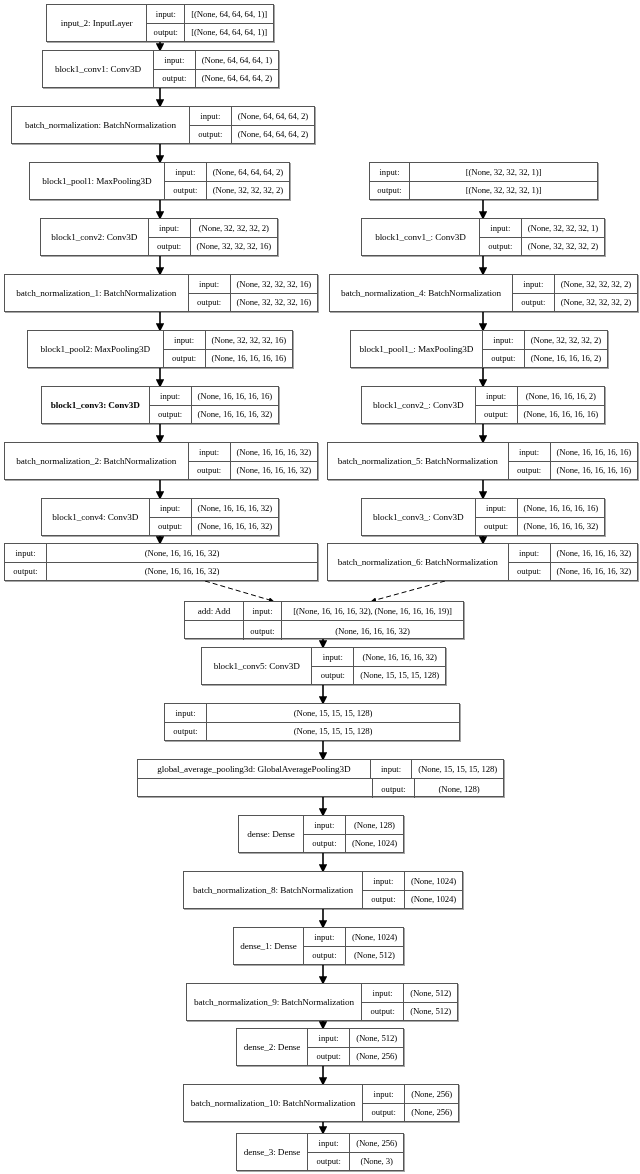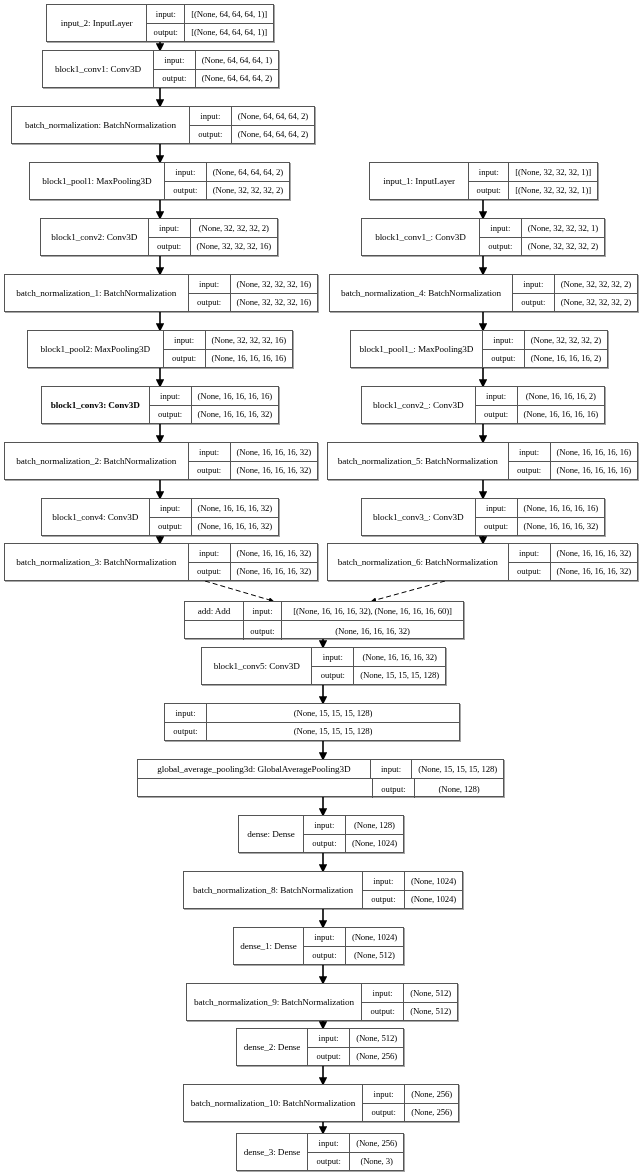--- a/index.html
+++ b/index.html
@@ -253,34 +253,32 @@
             <div class="io-label" style="width: 42px;">input:</div>
             <div class="io-val">(None, 16, 16, 16, 32)</div>
           </div>
           <div class="io-row">
             <div class="io-label" style="width: 42px;">output:</div>
             <div class="io-val">(None, 16, 16, 16, 32)</div>
           </div>
         </div>
       </div>
       <div class="node" style="left: 4px; top: 543px; width: 314px; height: 38px;">
-        <div class="name-cell" style="width: 176px;">batch_normalization_3: BatchNormalization</div>
         <div class="io">
           <div class="io-row top">
             <div class="io-label" style="width: 42px;">input:</div>
             <div class="io-val">(None, 16, 16, 16, 32)</div>
           </div>
           <div class="io-row">
             <div class="io-label" style="width: 42px;">output:</div>
             <div class="io-val">(None, 16, 16, 16, 32)</div>
           </div>
         </div>
       </div>
       <div class="node" style="left: 369px; top: 162px; width: 229px; height: 38px;">
-        <div class="name-cell" style="width: 104px;">input_1: InputLayer</div>
         <div class="io">
           <div class="io-row top">
             <div class="io-label" style="width: 40px;">input:</div>
             <div class="io-val">[(None, 32, 32, 32, 1)]</div>
           </div>
           <div class="io-row">
             <div class="io-label" style="width: 40px;">output:</div>
             <div class="io-val">[(None, 32, 32, 32, 1)]</div>
           </div>
         </div>
@@ -373,21 +371,21 @@
           <div class="io-row">
             <div class="io-label" style="width: 42px;">output:</div>
             <div class="io-val">(None, 16, 16, 16, 32)</div>
           </div>
         </div>
       </div>
       <div class="node" style="left: 184px; top: 601px; width: 280px; height: 38px; display: block;">
         <div style="display: flex; height: 19px; border-bottom: 1.2px solid rgb(85, 85, 85); box-sizing: border-box;">
           <div class="name-cell" style="width: 46px; border-right: 1.2px solid rgb(85, 85, 85);">add: Add</div>
           <div class="io-label" style="width: 38px;">input:</div>
-          <div class="io-val">[(None, 16, 16, 16, 32), (None, 16, 16, 16, 60)]</div>
+          <div class="io-val">[(None, 16, 16, 16, 32), (None, 16, 16, 16, 19)]</div>
         </div>
         <div style="display: flex; height: 19px; box-sizing: border-box;">
           <div class="name-cell" style="width: 46px; border-right: 1.2px solid rgb(85, 85, 85);"></div>
           <div class="io-label" style="width: 38px;">output:</div>
           <div class="io-val">(None, 16, 16, 16, 32)</div>
         </div>
       </div>
       <div class="node" style="left: 201px; top: 647px; width: 245px; height: 38px;">
         <div class="name-cell" style="width: 105px;">block1_conv5: Conv3D</div>
         <div class="io">

